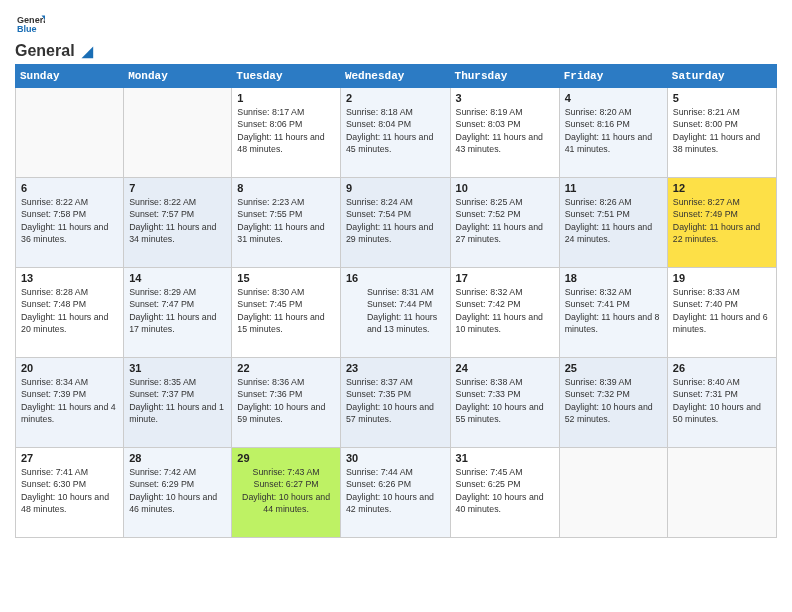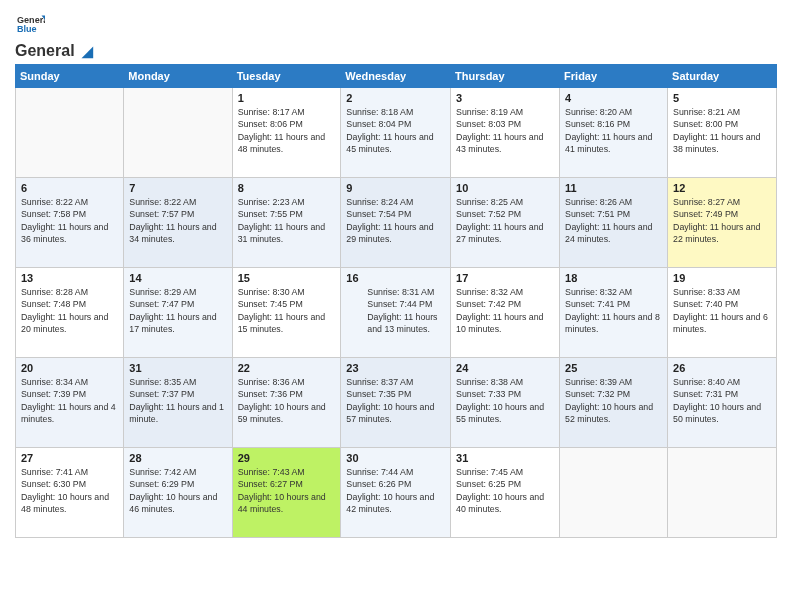--- a/index.html
+++ b/index.html
@@ -51,20 +51,21 @@
       font-size: 9.5px;
     }
     .calendar th {
       background: #2c7bc4;
       color: #fff;
       padding: 5px 4px;
       text-align: left;
       font-size: 11px;
       font-weight: bold;
       border: 1px solid #2c7bc4;
+      font-family: Liberation Mono, monospace;
     }
     .calendar td {
       border: 1px solid #ccc;
       padding: 4px 5px;
       vertical-align: top;
       width: 113px;
       min-height: 70px;
       height: 90px;
       background: #fff;
     }
@@ -203,21 +204,21 @@
             <div class="day-info" style="white-space: pre-line;">Sunrise: 8:25 AM
 Sunset: 7:52 PM
 Daylight: 11 hours and 27 minutes.</div>
           </td>
           <td style="background: rgb(230, 237, 246);">
             <div class="day-num">11</div>
             <div class="day-info" style="white-space: pre-line;">Sunrise: 8:26 AM
 Sunset: 7:51 PM
 Daylight: 11 hours and 24 minutes.</div>
           </td>
-          <td style="background: #fef9c3; margin-top: 38px;">
+          <td style="background: #fde047; margin-top: 38px;">
             <div class="day-num">12</div>
             <div class="day-info" style="white-space: pre-line;">Sunrise: 8:27 AM
 Sunset: 7:49 PM
 Daylight: 11 hours and 22 minutes.</div>
           </td>
         </tr>
         <tr class="row-odd">
           <td style="background: rgb(255, 255, 255);">
             <div class="day-num">13</div>
             <div class="day-info" style="white-space: pre-line;">Sunrise: 8:28 AM
@@ -313,21 +314,21 @@
 Daylight: 10 hours and 48 minutes.</div>
           </td>
           <td style="background: rgb(240, 245, 251);">
             <div class="day-num">28</div>
             <div class="day-info" style="white-space: pre-line;">Sunrise: 7:42 AM
 Sunset: 6:29 PM
 Daylight: 10 hours and 46 minutes.</div>
           </td>
           <td style="background: #bef264;">
             <div class="day-num">29</div>
-            <div class="day-info" style="white-space: pre-line;">Sunrise: 7:43 AM
+            <div class="day-info" style="white-space: pre-line; text-align: center;">Sunrise: 7:43 AM
 Sunset: 6:27 PM
 Daylight: 10 hours and 44 minutes.</div>
           </td>
           <td style="background: rgb(240, 245, 251);">
             <div class="day-num">30</div>
             <div class="day-info" style="white-space: pre-line;">Sunrise: 7:44 AM
 Sunset: 6:26 PM
 Daylight: 10 hours and 42 minutes.</div>
           </td>
           <td style="background: rgb(255, 255, 255);">

